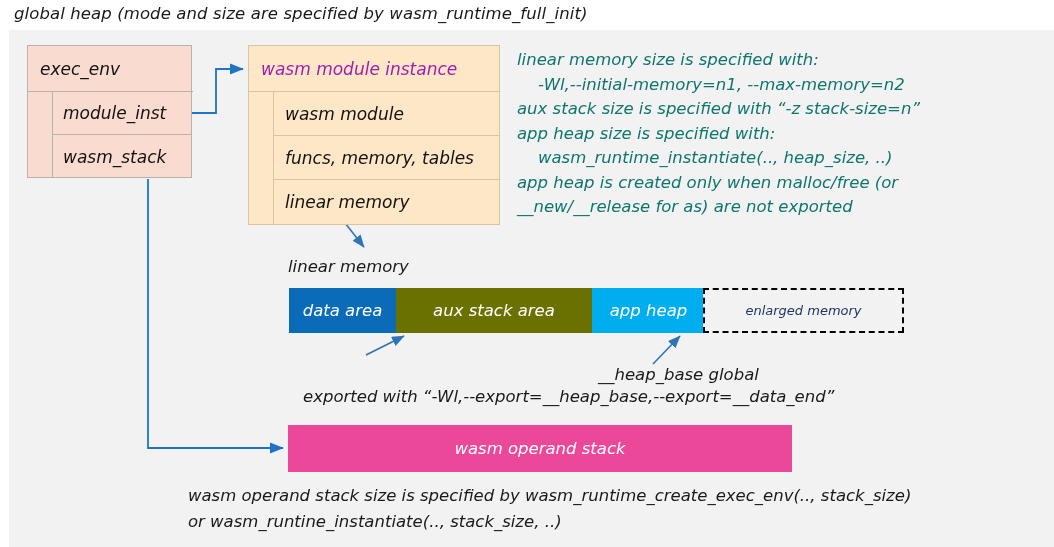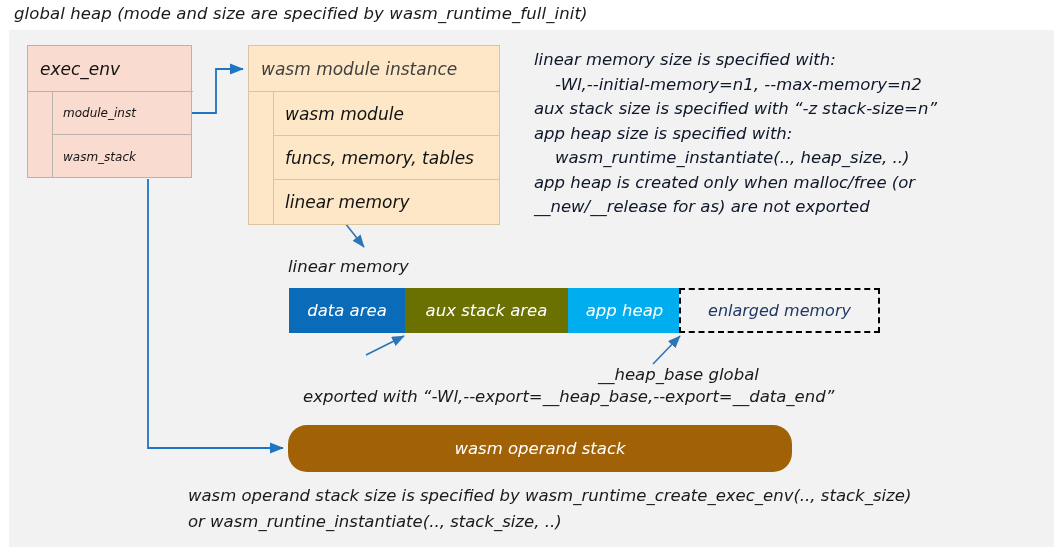--- a/index.html
+++ b/index.html
@@ -84,21 +84,21 @@
   }
   .execenv-row {
     position: absolute;
     left: 25px;
     width: 139px;
     height: 43px;
     box-sizing: border-box;
     display: flex;
     align-items: center;
     padding-left: 10px;
-    font-size: 12px;
+    font-size: 17px;
     color: #121212;
     white-space: nowrap;
   }
   .execenv-row.r1 { top: 46px; border-bottom: 1px solid #b9b3ae; }
   .execenv-row.r2 { top: 89px; }
 
   
   .wmi-outer {
     left: 248px;
     top: 45px;
@@ -111,21 +111,21 @@
     position: absolute;
     left: 0; top: 0;
     width: 250px;
     height: 46px;
     box-sizing: border-box;
     border-bottom: 1px solid #d9c49d;
     display: flex;
     align-items: center;
     padding-left: 12px;
     font-size: 17px;
-    color: #404040;
+    color: #a21caf;
     white-space: nowrap;
   }
   .wmi-gutter {
     position: absolute;
     left: 0;
     top: 46px;
     width: 25px;
     height: 132px;
     box-sizing: border-box;
     border-right: 1px solid #d9c49d;
@@ -143,26 +143,26 @@
     color: #121212;
     white-space: nowrap;
   }
   .wmi-row.r1 { top: 46px; border-bottom: 1px solid #d9c49d; }
   .wmi-row.r2 { top: 90px; border-bottom: 1px solid #d9c49d; }
   .wmi-row.r3 { top: 134px; }
 
   
   .notes {
     position: absolute;
-    left: 534px;
+    left: 517px;
     top: 48px;
     width: 500px;
     font-size: 16.5px;
     line-height: 24.5px;
-    color: #0f172a;
+    color: #0f766e;
     white-space: pre;
   }
   .notes div { white-space: pre; }
 
   
   .linmem-label {
     position: absolute;
     left: 288px;
     top: 257px;
     font-size: 16.5px;
@@ -187,21 +187,21 @@
     color: #ffffff;
     white-space: nowrap;
     padding: 0 10px;
   }
   .seg-enlarged {
     height: 45px;
     box-sizing: border-box;
     display: flex;
     align-items: center;
     justify-content: center;
-    font-size: 16px;
+    font-size: 13px;
     white-space: nowrap;
     border: 2.5px dashed #000000;
     background: #f2f2f2;
     color: #1f3864;
     padding: 0 10px;
     margin-left: -2px;
   }
 
   
   .ann {
@@ -213,27 +213,26 @@
   .ann-data-end   { left: 318px; top: 358px; }
   .ann-heap-base  { left: 598px; top: 365px; }
   .ann-exported   { left: 303px; top: 387px; }
 
   
   .opstack {
     left: 288px;
     top: 425px;
     width: 504px;
     height: 47px;
-    background: #a16207;
+    background: #ec4899;
     display: flex;
     align-items: center;
     justify-content: center;
     font-size: 16.5px;
     color: #ffffff;
-    border-radius: 19px;
   }
 
   
   .bottom-notes {
     position: absolute;
     left: 188px;
     top: 483px;
     font-size: 16.5px;
     line-height: 26px;
     color: #1a1a1a;
@@ -303,22 +302,22 @@
     <div class="wmi-row r1">wasm module</div>
     <div class="wmi-row r2">funcs, memory, tables</div>
     <div class="wmi-row r3">linear memory</div>
   </div>
 
   <div class="notes" id="notes-block"><div>linear memory size is specified with:</div><div>    -Wl,--initial-memory=n1, --max-memory=n2</div><div>aux stack size is specified with “-z stack-size=n”</div><div>app heap size is specified with:</div><div>    wasm_runtime_instantiate(.., heap_size, ..)</div><div>app heap is created only when malloc/free (or</div><div>__new/__release for as) are not exported</div></div>
 
   <div class="linmem-label">linear memory</div>
 
   <div class="membar" id="membar">
-      <div class="seg" style="width: 116px; background: rgb(10, 108, 184); color: rgb(255, 255, 255);">data area</div>
-      <div class="seg" style="width: 163px; background: rgb(107, 113, 0); color: rgb(255, 255, 255);">aux stack area</div>
+      <div class="seg" style="width: 107px; background: rgb(10, 108, 184); color: rgb(255, 255, 255);">data area</div>
+      <div class="seg" style="width: 196px; background: rgb(107, 113, 0); color: rgb(255, 255, 255);">aux stack area</div>
       <div class="seg" style="width: 113px; background: rgb(0, 174, 239); color: rgb(255, 255, 255);">app heap</div>
       <div class="seg-enlarged" style="width: 201px; background: rgb(242, 242, 242); color: rgb(31, 56, 100);">enlarged memory</div>
     </div>
 
   <div class="ann ann-heap-base">__heap_base global</div>
   <div class="ann ann-exported">exported with “-Wl,--export=__heap_base,--export=__data_end”</div>
 
   <div class="box opstack">wasm operand stack</div>
 
   <div class="bottom-notes" id="bottom-notes-block"><div>wasm operand stack size is specified by wasm_runtime_create_exec_env(.., stack_size)</div><div>or wasm_runtine_instantiate(.., stack_size, ..)</div></div>

